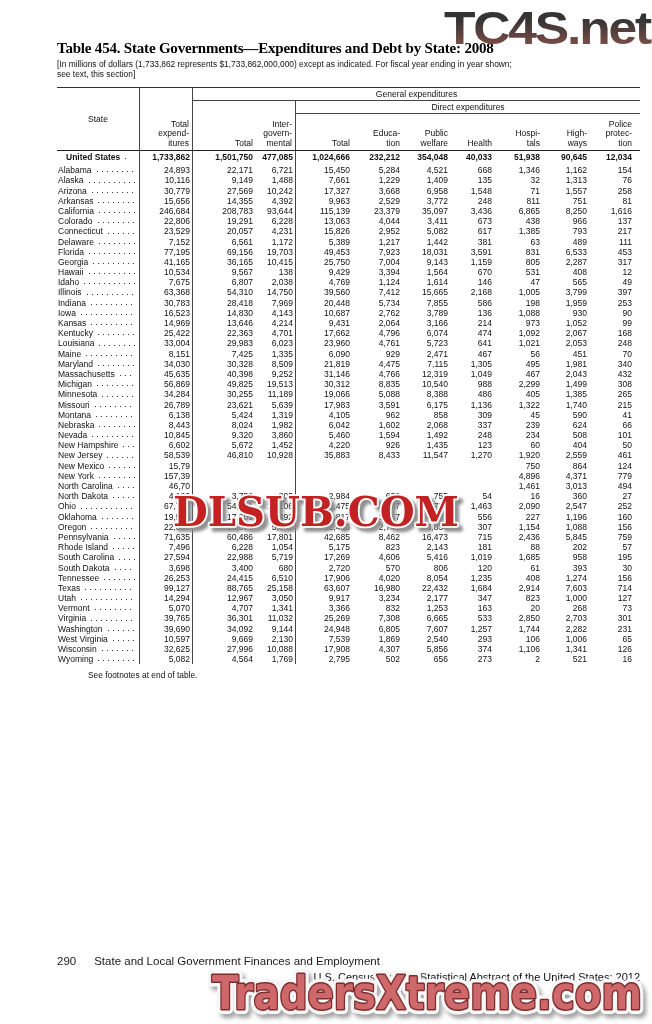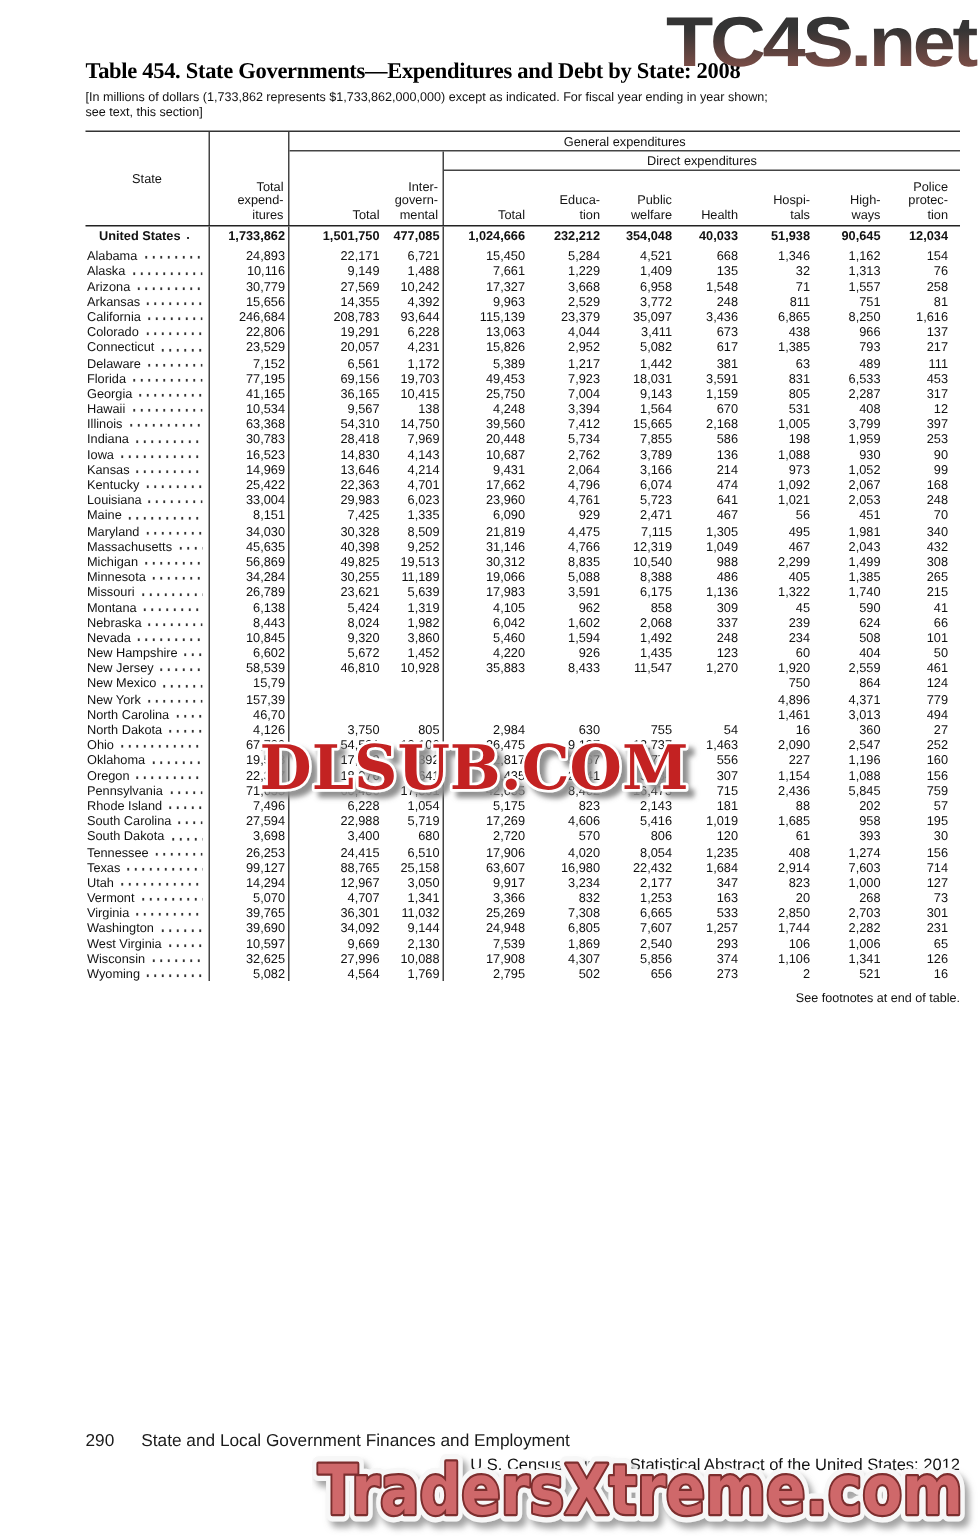--- a/index.html
+++ b/index.html
@@ -40,21 +40,21 @@
   .c2{width:53px;} .c3{width:63px;} .c4{width:40px;} .c5{width:57px;} .c6{width:50px;}
   .c7{width:48px;} .c8{width:44px;} .c9{width:48px;} .c10{width:47px;} .c11{width:50px; padding-right:8px;}
   .sname { white-space:nowrap; }
   .leader { flex:1; margin:0 3px 2px 3px;
             background-image:radial-gradient(circle, #333 0.7px, rgba(0,0,0,0) 0.8px);
             background-size:5px 3px; background-repeat:repeat-x; background-position:left bottom; }
   .us-row { font-weight:bold; margin-bottom:3px; }
   .us-row .c1 { padding-left:9px; }
   .us-row .leader { margin-right:10px; }
   .group { margin-top:0; }
-  .footnote { margin:6px 0 0 31px; font-size:8.4px; color:#111;text-align:right; }
+  .footnote { margin:6px 0 0 31px; font-size:8.4px; color:#111; }
 
   
   .page-line { position:absolute; left:57px; top:955px; font-size:11.5px; color:#1a1a1a; }
   .page-line .pgnum { margin-right:18px; }
   .source-line { position:absolute; right:12px; top:971px; font-size:11px; color:#111; }
 
   
   .wm { position:absolute; pointer-events:none; }
   .wm-top { left:442px; top:0; z-index:6; }
   .wm-mid { left:168px; top:482px; z-index:6; }
@@ -291,27 +291,43 @@
           </div>
           <div class="group">
             <div class="row">
               <div class="c c1">
                 <span class="sname">Hawaii</span>
                 <span class="leader"></span>
               </div>
               <div class="c c2">10,534</div>
               <div class="c c3">9,567</div>
               <div class="c c4">138</div>
-              <div class="c c5">4,248</div>
+              <div class="c c5">9,429</div>
               <div class="c c6">3,394</div>
               <div class="c c7">1,564</div>
               <div class="c c8">670</div>
               <div class="c c9">531</div>
               <div class="c c10">408</div>
               <div class="c c11">12</div>
+            </div>
+            <div class="row">
+              <div class="c c1">
+                <span class="sname">Idaho</span>
+                <span class="leader"></span>
+              </div>
+              <div class="c c2">7,675</div>
+              <div class="c c3">6,807</div>
+              <div class="c c4">2,038</div>
+              <div class="c c5">4,769</div>
+              <div class="c c6">1,124</div>
+              <div class="c c7">1,614</div>
+              <div class="c c8">146</div>
+              <div class="c c9">47</div>
+              <div class="c c10">565</div>
+              <div class="c c11">49</div>
             </div>
             <div class="row">
               <div class="c c1">
                 <span class="sname">Illinois</span>
                 <span class="leader"></span>
               </div>
               <div class="c c2">63,368</div>
               <div class="c c3">54,310</div>
               <div class="c c4">14,750</div>
               <div class="c c5">39,560</div>

